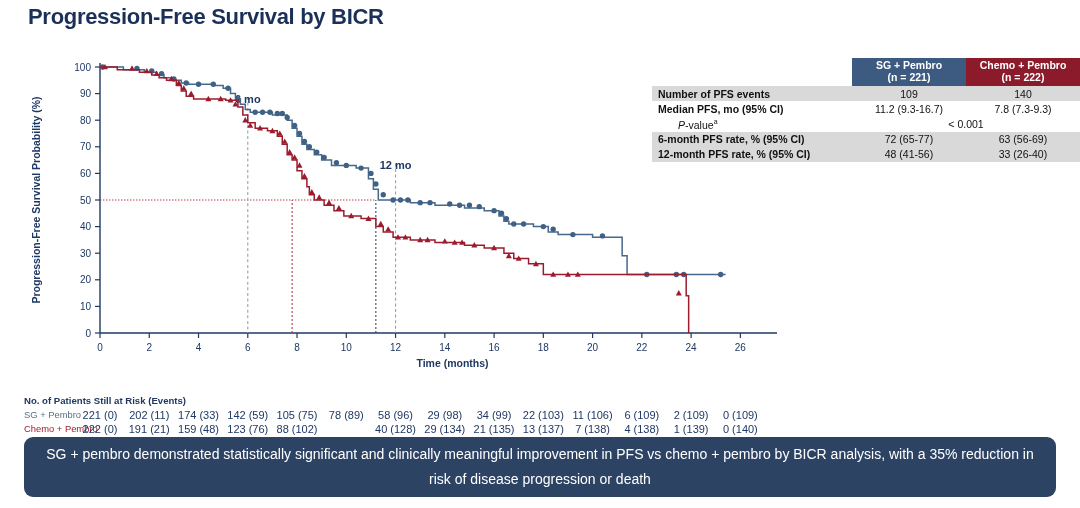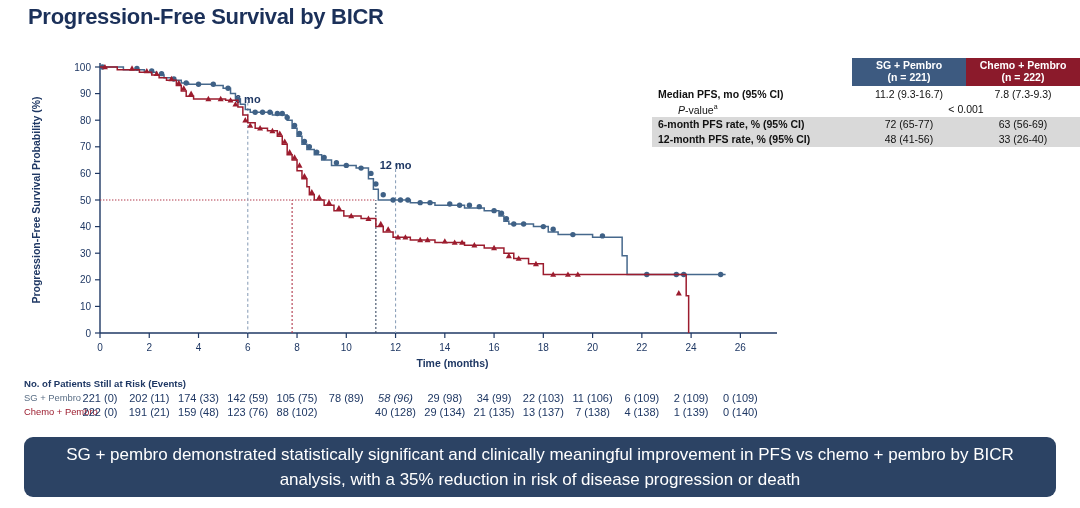--- a/index.html
+++ b/index.html
@@ -48,33 +48,33 @@
   .cens-blue{fill:#3f6186;}
   .cens-red{fill:#9c1c2e;}
   .ref-red{stroke:#b1384a;stroke-width:1.1;stroke-dasharray:1.4 1.6;fill:none;}
   .mo-dash-blue{stroke:#8fa3bb;stroke-width:1.1;stroke-dasharray:3 2.6;}
   .mo-dash-dark{stroke:#3a4a63;stroke-width:1.1;stroke-dasharray:2 2;}
   .mo-dash-red{stroke:#b1384a;stroke-width:1.1;stroke-dasharray:2 2;}
   .molabel{fill:#1f3864;font-size:11px;font-weight:bold;font-family:"Liberation Sans",sans-serif;}
 
   
   #risk{position:absolute;left:24px;top:378px;width:1050px;font-size:9.4px;}
-  #risk .rhead{font-weight:bold;color:#1f3864;font-size:9.6px;margin-bottom:3px;}
+  #risk .rhead{font-weight:bold;color:#1f3864;font-size:9.6px;margin-bottom:3px;margin-top:17px;}
   #risk .rrow{position:relative;height:14px;white-space:nowrap;}
   #risk .rlabel{position:absolute;left:0;top:0;font-size:9.4px;}
   #risk .rlabel.blue{color:#5a6e85;}
   #risk .rlabel.red{color:#9c1c2e;}
   #risk .rcell{position:absolute;top:0;color:#1f3864;text-align:center;width:60px;font-size:11px;}
 
   
   #banner{
     position:absolute;left:24px;top:437px;width:1032px;height:60px;
     background:#2c4364;border-radius:9px;color:#ffffff;
     display:flex;align-items:center;justify-content:center;text-align:center;
-    font-size:17px;line-height:25px;padding:0 22px;box-sizing:border-box;
+    font-size:14px;line-height:25px;padding:0 22px;box-sizing:border-box;
   }
 </style>
 </head>
 <body>
 
 <div id="title">Progression-Free Survival by BICR</div>
 
 <table id="stats">
   <thead>
     <tr>
@@ -83,20 +83,25 @@
         <div>SG + Pembro</div>
         <div>(n = 221)</div>
       </th>
       <th class="hdr-cell hdr-red">
         <div>Chemo + Pembro</div>
         <div>(n = 222)</div>
       </th>
     </tr>
   </thead>
   <tbody id="stats-body">
+      <tr>
+        <td class="lbl bold shade">Number of PFS events</td>
+        <td class="val shade">109</td>
+        <td class="val shade">140</td>
+      </tr>
       <tr>
         <td class="lbl bold plain">Median PFS, mo (95% CI)</td>
         <td class="val plain">11.2 (9.3-16.7)</td>
         <td class="val plain">7.8 (7.3-9.3)</td>
       </tr>
       <tr>
         <td class="lbl indent plain"><span class="ital">P</span>-value<sup>a</sup></td>
         <td class="val plain" colspan="2">&lt; 0.001</td>
       </tr>
       <tr>
@@ -280,21 +285,21 @@
   <div class="rhead">No. of Patients Still at Risk (Events)</div>
   <div id="risk-rows">
       <div class="rrow">
         <span class="rlabel blue">SG + Pembro</span>
         <span class="rcell" style="left: 46px;">221 (0)</span>
         <span class="rcell" style="left: 95.2593px;">202 (11)</span>
         <span class="rcell" style="left: 144.519px;">174 (33)</span>
         <span class="rcell" style="left: 193.778px;">142 (59)</span>
         <span class="rcell" style="left: 243.037px;">105 (75)</span>
         <span class="rcell" style="left: 292.296px; text-align: center;">78 (89)</span>
-        <span class="rcell" style="left: 341.556px; font-style: italic;">58 (96)</span>
+        <span class="rcell" style="left: 341.556px;">58 (96)</span>
         <span class="rcell" style="left: 390.815px;">29 (98)</span>
         <span class="rcell" style="left: 440.074px;">34 (99)</span>
         <span class="rcell" style="left: 489.333px;">22 (103)</span>
         <span class="rcell" style="left: 538.593px;">11 (106)</span>
         <span class="rcell" style="left: 587.852px;">6 (109)</span>
         <span class="rcell" style="left: 637.111px;">2 (109)</span>
         <span class="rcell" style="left: 686.37px;">0 (109)</span>
       </div>
       <div class="rrow">
         <span class="rlabel red">Chemo + Pembro</span>

